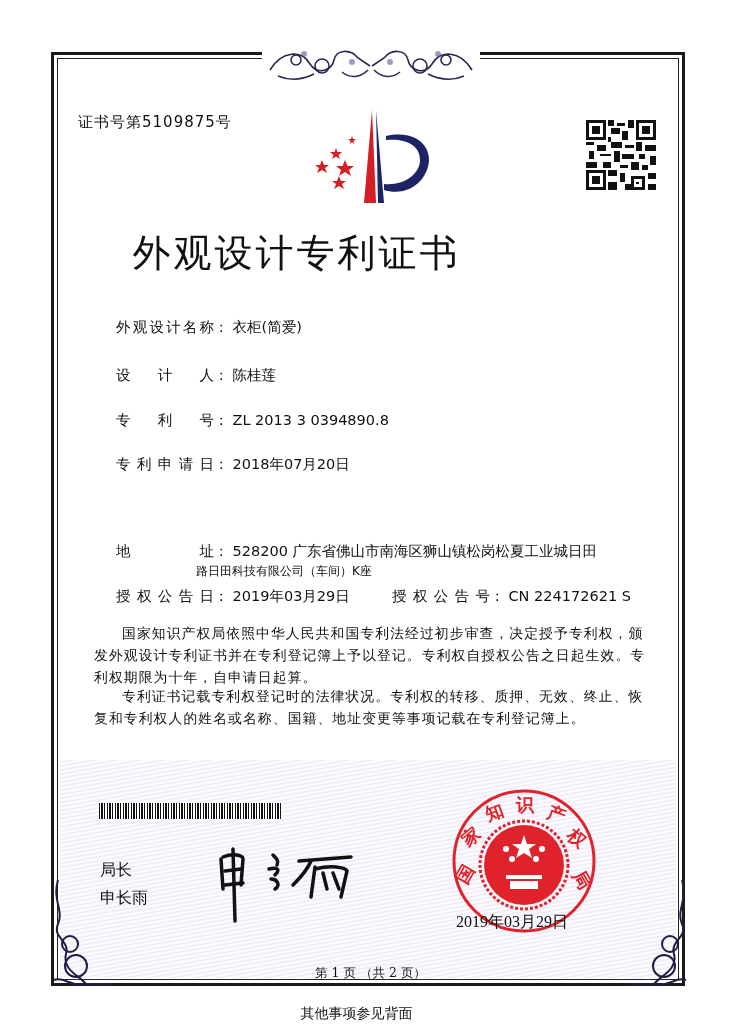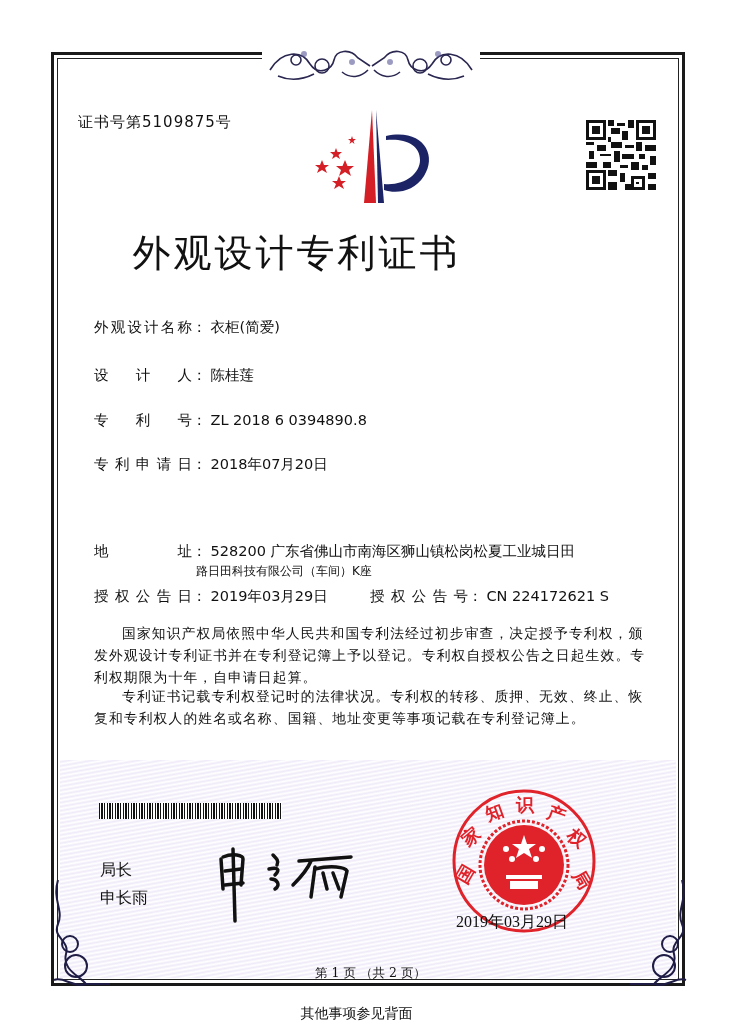--- a/index.html
+++ b/index.html
@@ -40,21 +40,21 @@
   .title {
     position: absolute; left: 0; width: 593px; top: 228px; text-align: center;
     font-size: 38px; letter-spacing: 3px;
     font-family: "DejaVu Sans", "Liberation Sans", sans-serif;
   }
   .field {
     position: absolute; left: 94px; font-size: 14.5px;
     font-family: "DejaVu Sans", "Liberation Sans", sans-serif;
     white-space: nowrap;
   }
-  .field .lbl { display: inline-block; width: 98px; text-align-last: justify; }
+  .field .lbl { display: inline-block; width: 98px; text-align-last: justify; margin-left: 22px; }
   .field .val { margin-left: 4px; }
   .addr-cont { position: absolute; left: 196px; top: 563px; font-size: 12px;
     font-family: "DejaVu Sans", "Liberation Sans", sans-serif; }
   .para {
     position: absolute; left: 94px; width: 560px; font-size: 13.8px; line-height: 22px;
     text-indent: 28px; letter-spacing: 1.1px;
     font-family: "DejaVu Serif", "Liberation Serif", serif;
   }
   .barcode { position: absolute; left: 99px; top: 803px; width: 183px; height: 16px;
     background: repeating-linear-gradient(90deg, #111 0 1px, #fff 1px 2px, #111 2px 4px, #fff 4px 5px, #111 5px 6px, #fff 6px 8px);
@@ -185,21 +185,21 @@
 
   <div class="title">外观设计专利证书</div>
 
   <div class="field" style="top:318px">
     <span class="lbl">外观设计名称</span>：<span class="val">衣柜(简爱)</span>
   </div>
   <div class="field" style="top:366px">
     <span class="lbl">设计人</span>：<span class="val">陈桂莲</span>
   </div>
   <div class="field" style="top:411px">
-    <span class="lbl">专利号</span>：<span class="val">ZL 2018 6 0394890.8</span>
+    <span class="lbl">专利号</span>：<span class="val">ZL 2013 3 0394890.8</span>
   </div>
   <div class="field" style="top:455px">
     <span class="lbl">专利申请日</span>：<span class="val">2018年07月20日</span>
   </div>
   <div class="field" style="top:542px">
     <span class="lbl">地址</span>：<span class="val">528200 广东省佛山市南海区狮山镇松岗松夏工业城日田</span>
   </div>
   <div class="addr-cont">路日田科技有限公司（车间）K座</div>
   <div class="field" style="top:587px">
     <span class="lbl">授权公告日</span>：<span class="val">2019年03月29日</span>

